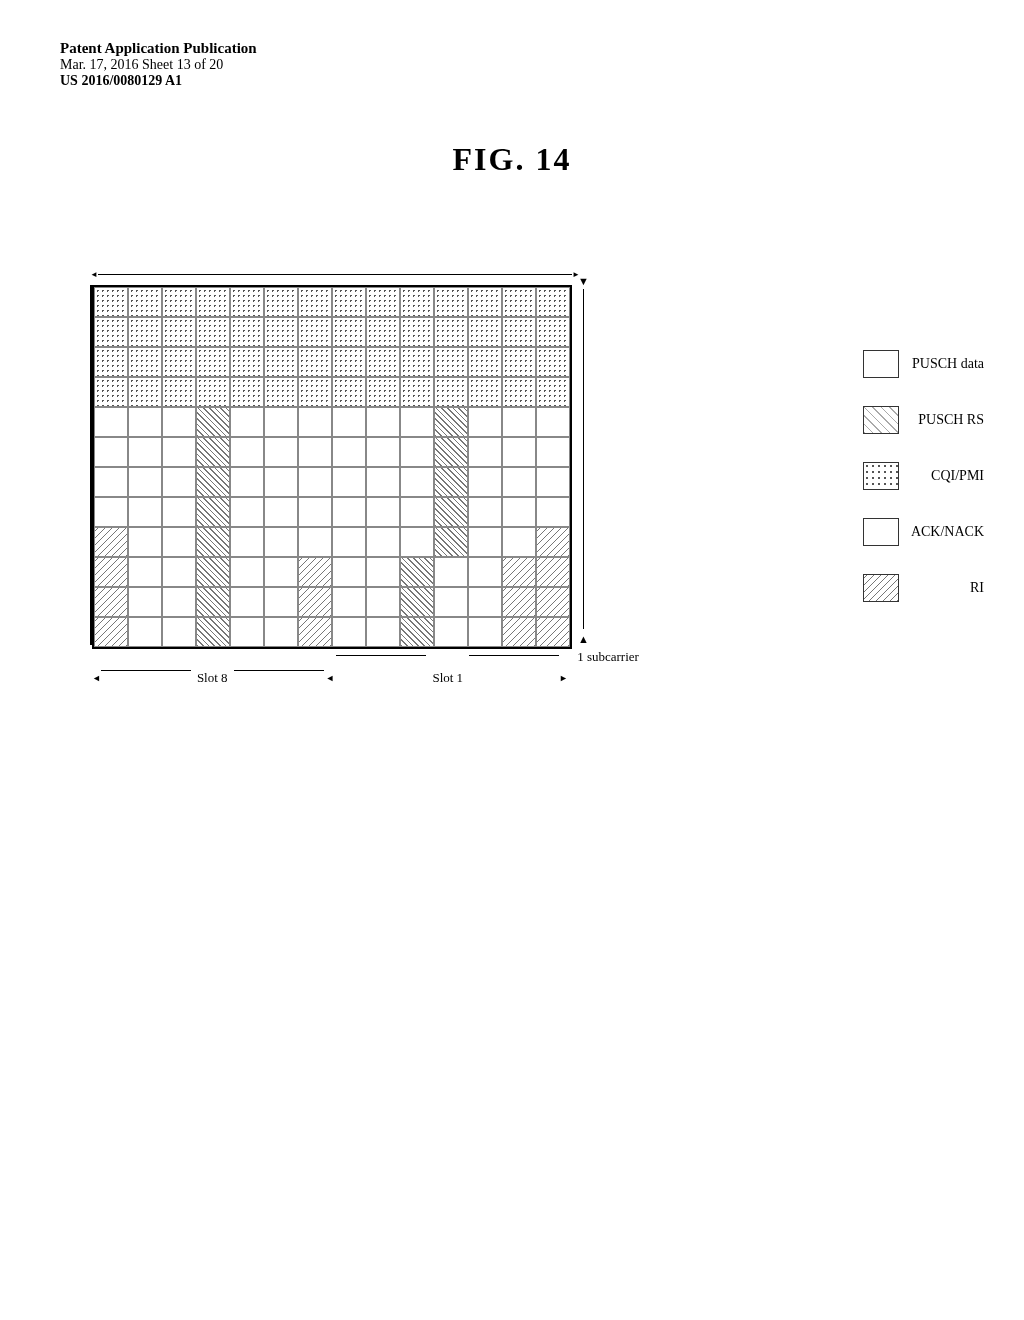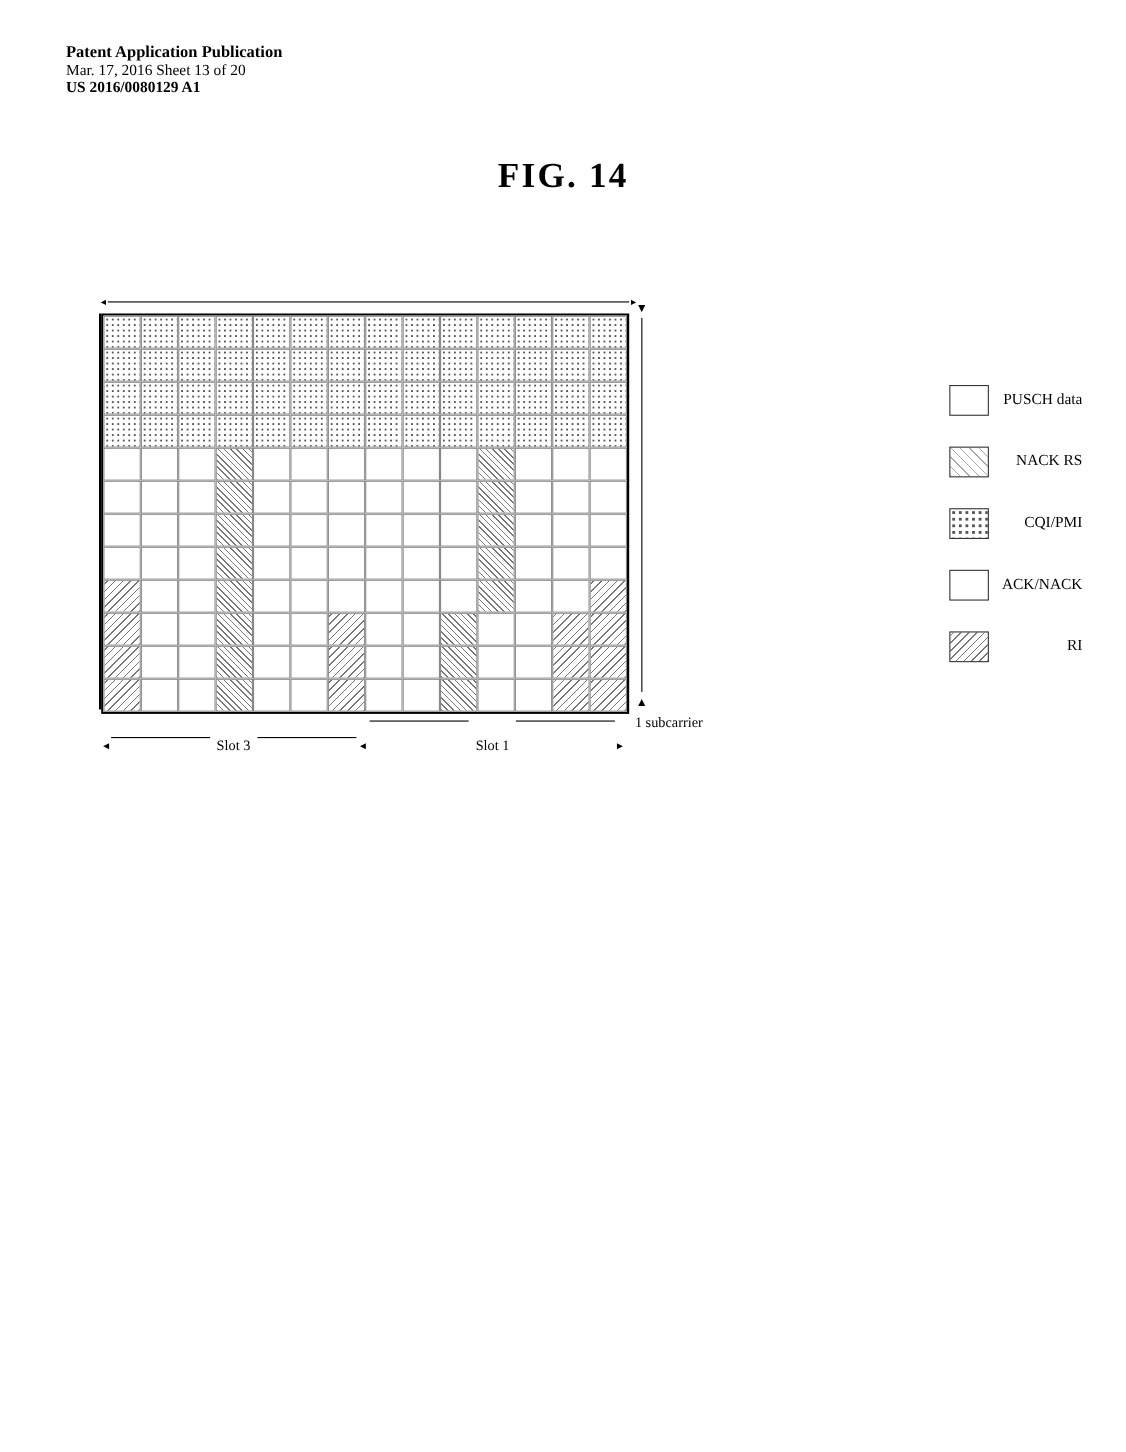--- a/index.html
+++ b/index.html
@@ -419,42 +419,42 @@
       
     </div>
   </div>
 
   <div style="margin-left:12px; margin-top:2px;">
 
     <div style="display:flex; align-items:center; width:476px;">
       <span style="font-size:9px;">◄</span>
       <div style="display:flex; width:233px;">
         <div style="flex:1; height:1px; background:#000;"></div>
-        <span style="font-size:13px; margin: 0 6px;">Slot 3</span>
+        <span style="font-size:13px; margin: 0 6px;">Slot 8</span>
         <div style="flex:1; height:1px; background:#000;"></div>
       </div>
       <span style="font-size:9px; margin:0 2px;">◄</span>
       <div style="display:flex; width:233px;">
         <div style="flex:1; height:1px; background:#000;"></div>
         <span style="font-size:13px; margin: 15px 6px;">Slot 1</span>
         <div style="flex:1; height:1px; background:#000;"></div>
       </div>
       <span style="font-size:9px;">►</span>
     </div>
   </div>
 </div>
 
 <div class="legend">
   <div class="legend-item">
     <div class="legend-box legend-box-empty"></div>
     <span class="legend-label">PUSCH data</span>
   </div>
   <div class="legend-item">
     <div class="legend-box legend-box-hatch-light"></div>
-    <span class="legend-label">NACK RS</span>
+    <span class="legend-label">PUSCH RS</span>
   </div>
   <div class="legend-item">
     <div class="legend-box legend-box-dots"></div>
     <span class="legend-label">CQI/PMI</span>
   </div>
   <div class="legend-item">
     <div class="legend-box legend-box-cross"></div>
     <span class="legend-label">ACK/NACK</span>
   </div>
   <div class="legend-item">

